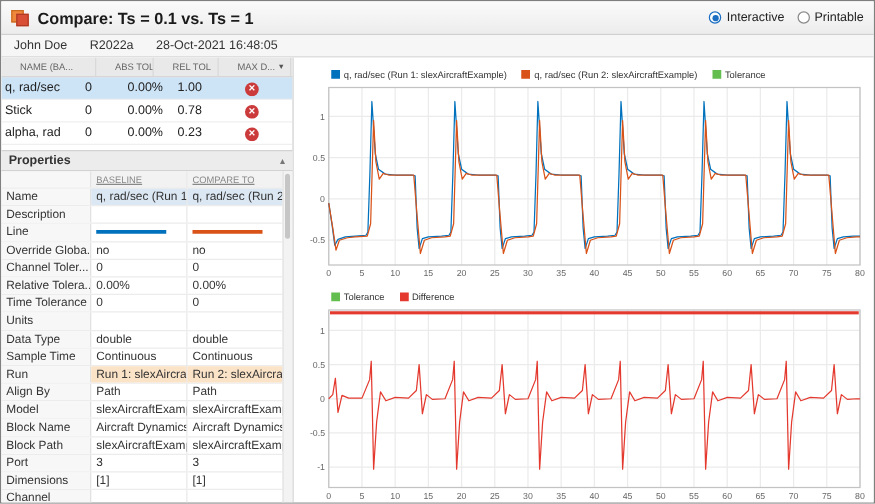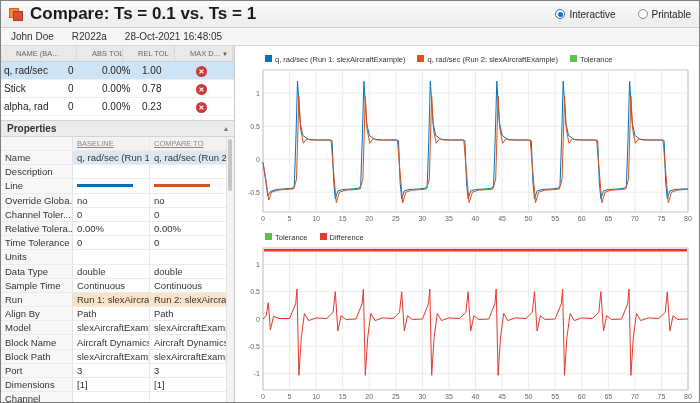--- a/index.html
+++ b/index.html
@@ -5,22 +5,22 @@
   html,body{margin:0;padding:0;background:#fff;}
   .window{width:700px;height:403px;border:1px solid #808080;box-sizing:border-box;
           font-family:"Liberation Sans",sans-serif;display:flex;flex-direction:column;
           overflow:hidden;background:#fff;}
   
   .titlebar{height:26px;flex:0 0 26px;background:linear-gradient(#fbfbfb,#ececec);
             border-bottom:1px solid #cfcfcf;display:flex;align-items:center;padding:0 8px;gap:7px;}
   .cmp-icon{width:14px;height:14px;position:relative;flex:0 0 14px;}
   .cmp-icon .sq1{position:absolute;left:0;top:1px;width:8px;height:8px;background:#f0883b;border:1px solid #c96a1f;}
   .cmp-icon .sq2{position:absolute;right:0;bottom:0;width:8px;height:8px;background:#d94f35;border:1px solid #b03a22;}
-  .title{font-size:17px;font-weight:bold;color:#1a1a1a;white-space:nowrap;}
-  .radios{margin-left:auto;display:flex;gap:22px;font-size:10px;color:#222;align-items:flex-end;}
+  .title{font-size:13px;font-weight:bold;color:#1a1a1a;white-space:nowrap;}
+  .radios{margin-left:auto;display:flex;gap:10px;font-size:10px;color:#222;align-items:flex-end;}
   .radio-opt{display:flex;align-items:center;cursor:default;}
   .radio{width:10px;height:10px;border:1px solid #8a8a8a;border-radius:50%;display:inline-block;
          margin-right:4px;background:#fff;box-sizing:border-box;position:relative;}
   .radio.checked{border-color:#1b6ec2;}
   .radio.checked::after{content:"";position:absolute;left:1.5px;top:1.5px;width:5px;height:5px;
          border-radius:50%;background:#1b6ec2;}
   
   .subbar{height:17px;flex:0 0 17px;background:#f6f6f6;border-bottom:1px solid #d8d8d8;
           display:flex;align-items:center;gap:18px;padding:0 10px;font-size:10px;color:#333;}
   
@@ -56,21 +56,21 @@
          border-right:1px solid #e9e9e9;box-sizing:border-box;white-space:nowrap;overflow:hidden;}
   .p-row.name .p-val{background:#dbe7f3;}
   .p-row.run .p-val{background:#fbe3c8;}
   .lineswatch{display:inline-block;height:3px;width:56px;}
   .vscroll{position:absolute;right:0;top:0;bottom:0;width:7px;background:#f3f3f3;border-left:1px solid #e3e3e3;}
   .vthumb{position:absolute;top:2px;left:1px;width:4px;height:52px;background:#c6c6c6;border-radius:2px;}
   
   .right{flex:1;background:#fff;padding:2px 4px 0 4px;display:flex;flex-direction:column;overflow:hidden;}
   .chart{flex:1;display:flex;flex-direction:column;padding-top:4px;}
   .legend{display:flex;gap:12px;align-items:center;padding:1px 0 1px 26px;font-size:7.5px;color:#333;height:12px;}
-  .lg-item{display:inline-flex;align-items:flex-start;white-space:nowrap;}
+  .lg-item{display:inline-flex;align-items:center;white-space:nowrap;}
   .lg-swatch{width:7px;height:7px;display:inline-block;margin-right:3px;}
   svg{display:block;font-family:"Liberation Sans",sans-serif;}
 </style>
 </head>
 <body>
 
 <div class="window">
 
   <div class="titlebar">
     <span class="cmp-icon">

